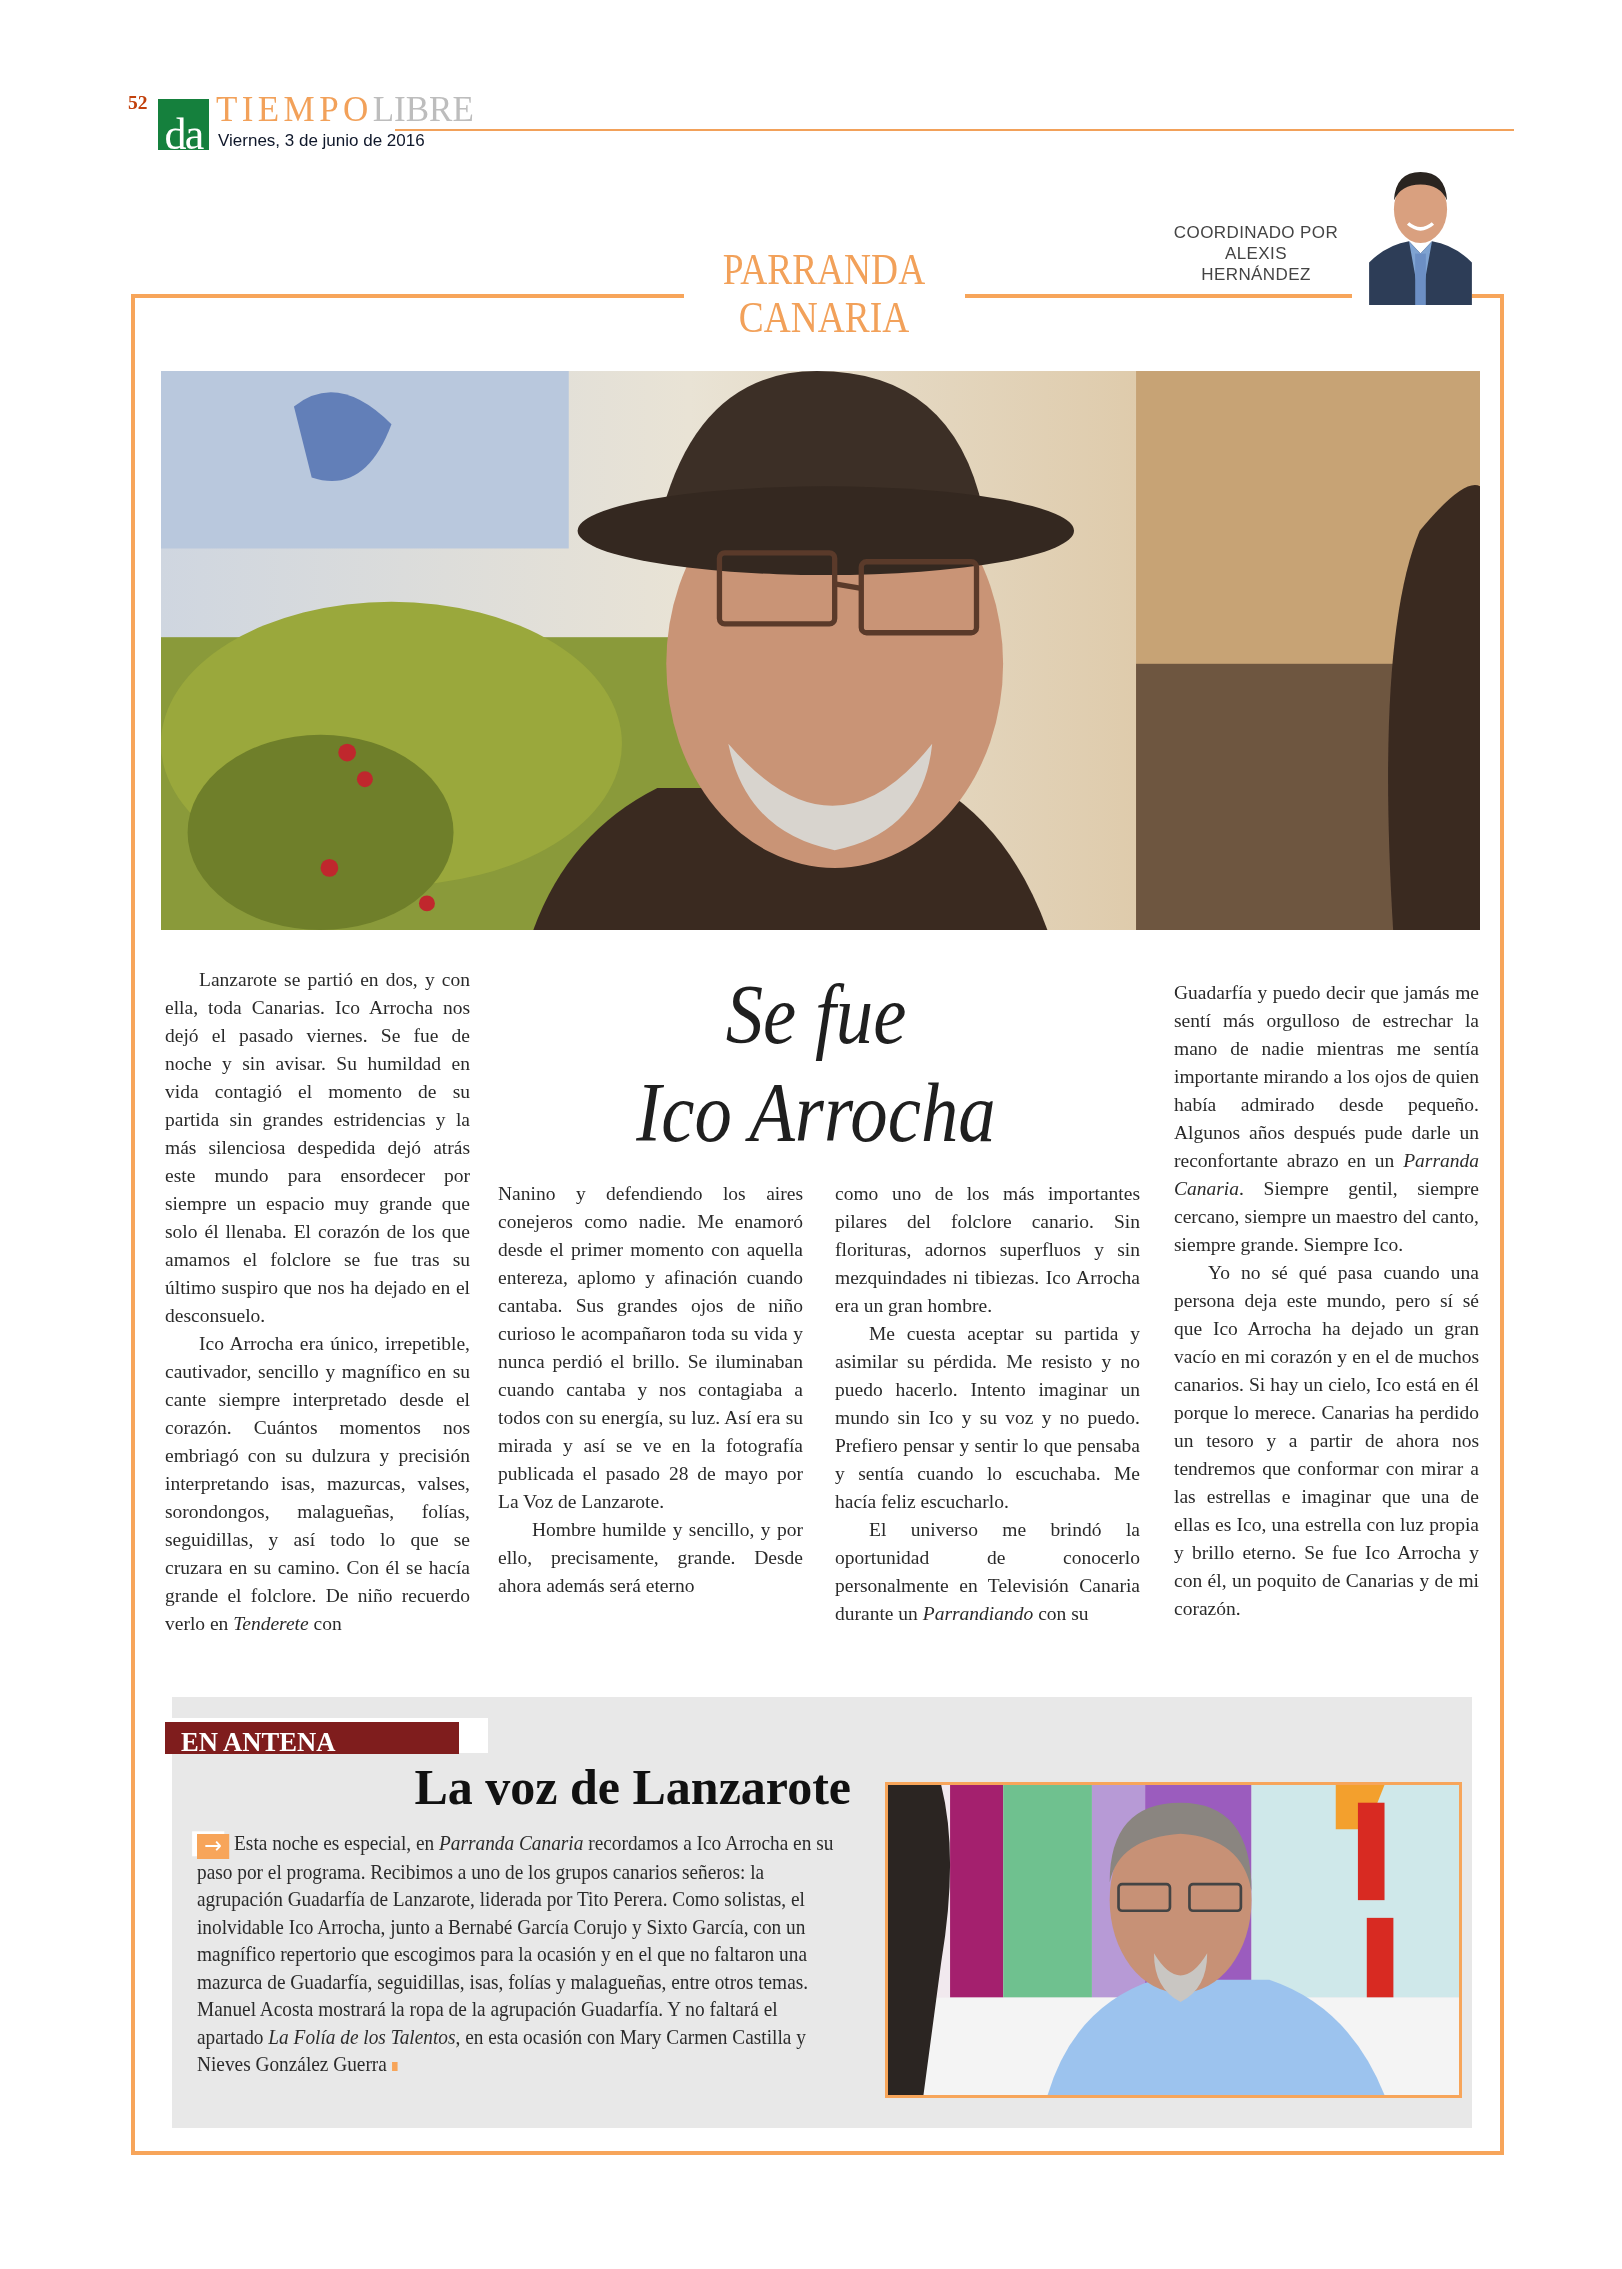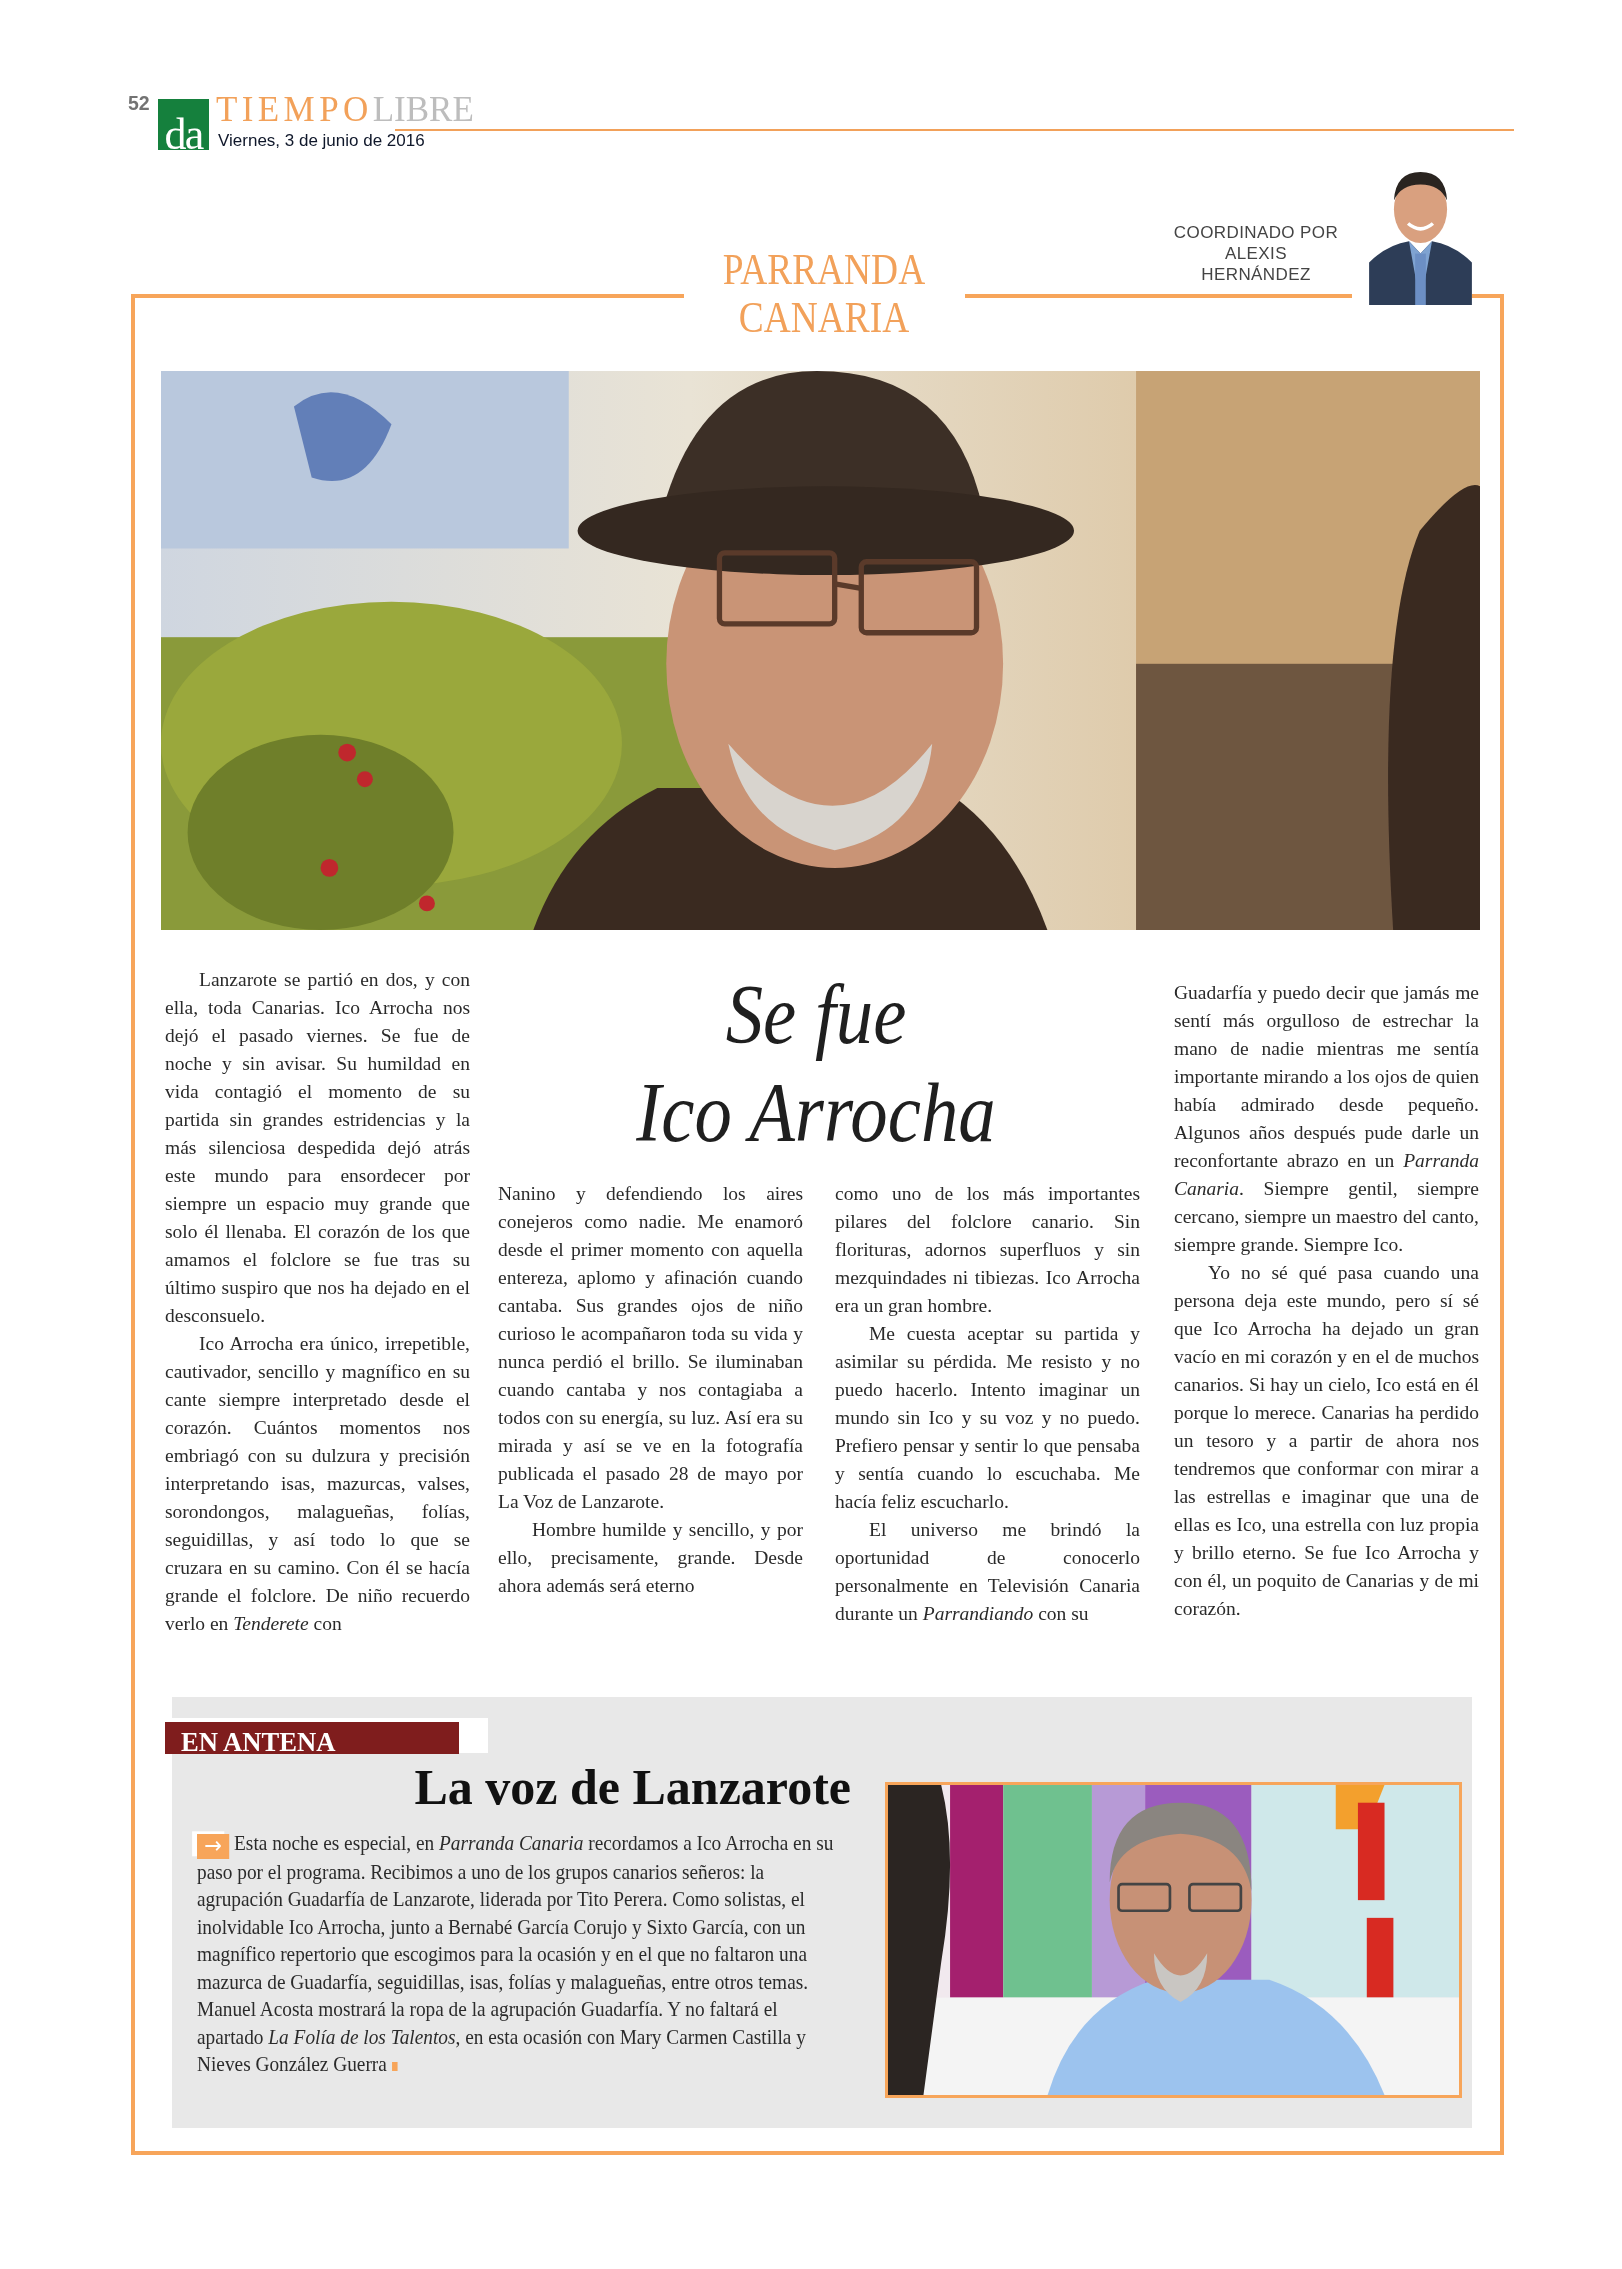--- a/index.html
+++ b/index.html
@@ -1,19 +1,19 @@
 <!DOCTYPE html>
 <html style="font-size:14px"><head>
 <meta charset="utf-8">
 <style>
   html,body{margin:0;padding:0;background:#fff;}
   body{width:1623px;height:2270px;position:relative;overflow:hidden;font-family:"Liberation Serif",serif;color:#222;}
   .abs{position:absolute;}
   
-  .page-num{left:128px;top:92px;font-family:Liberation Sans, sans-serif;font-weight:bold;font-size:19.5px;color:#737373;}
+  .page-num{left:128px;top:92px;font-family:Liberation Serif, serif;font-weight:bold;font-size:19.5px;color:#c2410c;}
   .logo-da{left:158px;top:99px;width:50px;width:51px;height:51px;background:#15803d;color:#fff;font-family:"Liberation Serif",serif;font-size:44px;line-height:71px;text-align:center;letter-spacing:-1.8px;overflow:hidden;}
   .sec-tiempo{left:216px;top:92px;font-family:"Liberation Serif",serif;font-size:35px;letter-spacing:4.4px;line-height:35px;}
   .sec-tiempo .t1{color:#f2a15a;}
   .sec-tiempo .t2{color:#bdbdbd;letter-spacing:0;}
   .header-rule{left:395px;top:129px;width:1119px;height:1.8px;background:#f2a15a;}
   .header-date{left:218px;top:131px;font-family:"Liberation Sans",sans-serif;font-size:17px;color:#0f172a;}
   
   .frame{left:131px;top:298px;width:1373px;height:1857px;border:4.4px solid #f7a55a;border-top:none;box-sizing:border-box;}
   .frame-top-l{left:131px;top:294px;width:553px;height:4.4px;background:#f7a55a;}
   .frame-top-r{left:965px;top:294px;width:387px;height:4.4px;background:#f7a55a;}

